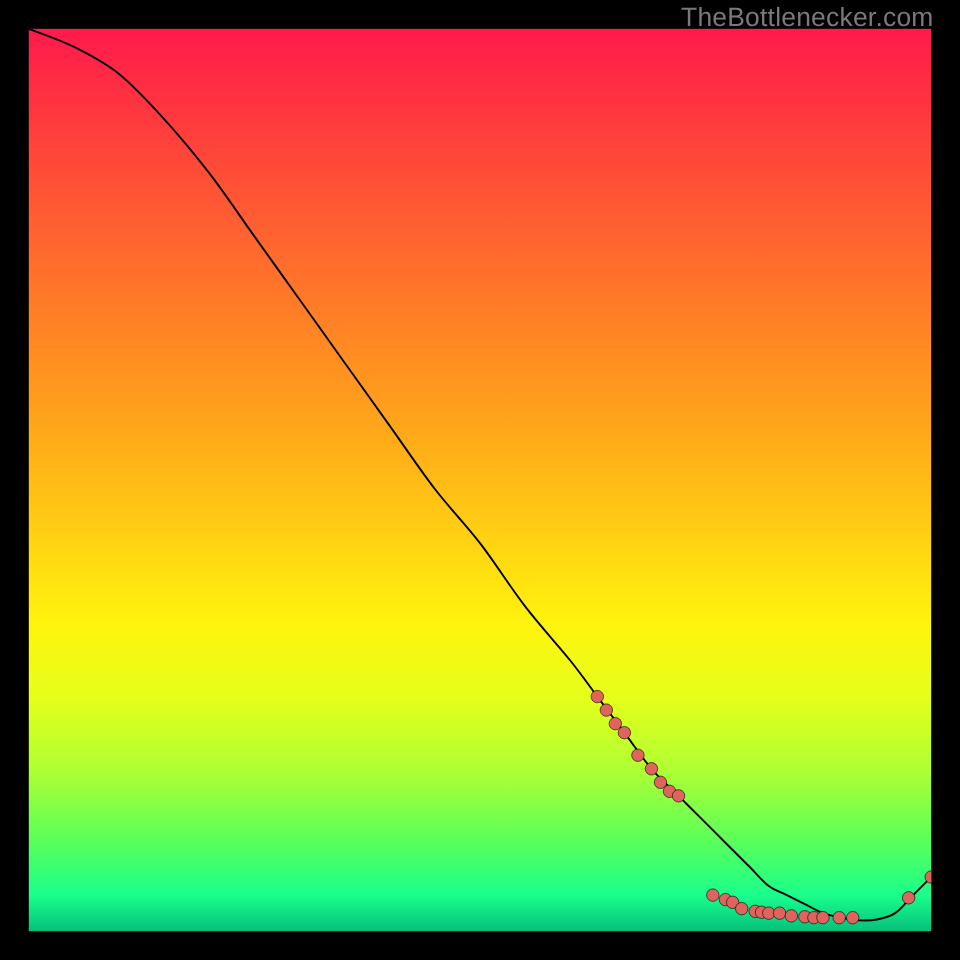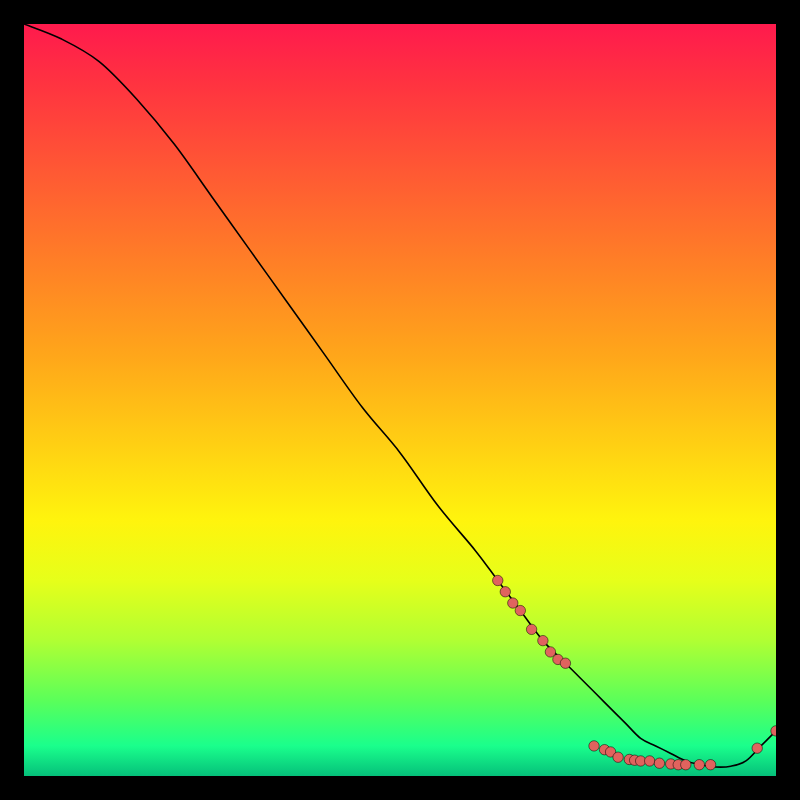--- a/index.html
+++ b/index.html
@@ -63,20 +63,21 @@
   .marker {
     fill: #e0635e;
     stroke: #000;
     stroke-width: 0.5;
   }
 </style>
 </head>
 <body>
 
 <div class="frame">
+  <div class="attribution">TheBottlenecker.com</div>
   <div class="plot">
     <svg class="overlay" viewBox="0 0 752 752" preserveAspectRatio="none">
       <path id="curve-path" class="curve" d="M 0.00 0.00 C 6.27 2.51, 25.07 8.77, 37.60 15.04 C 50.13 21.31, 62.67 27.57, 75.20 37.60 C 87.73 47.63, 100.27 61.41, 112.80 75.20 C 125.33 88.99, 137.87 104.03, 150.40 120.32 C 162.93 136.61, 175.47 155.41, 188.00 172.96 C 200.53 190.51, 213.07 208.05, 225.60 225.60 C 238.13 243.15, 250.67 260.69, 263.20 278.24 C 275.73 295.79, 288.27 313.33, 300.80 330.88 C 313.33 348.43, 325.87 367.23, 338.40 383.52 C 350.93 399.81, 363.47 412.35, 376.00 428.64 C 388.53 444.93, 401.07 464.99, 413.60 481.28 C 426.13 497.57, 441.17 513.87, 451.20 526.40 C 461.23 538.93, 466.24 546.45, 473.76 556.48 C 481.28 566.51, 488.80 576.53, 496.32 586.56 C 503.84 596.59, 511.36 607.87, 518.88 616.64 C 526.40 625.41, 535.17 632.93, 541.44 639.20 C 547.71 645.47, 551.47 649.23, 556.48 654.24 C 561.49 659.25, 566.51 664.27, 571.52 669.28 C 576.53 674.29, 581.55 679.31, 586.56 684.32 C 591.57 689.33, 596.59 694.35, 601.60 699.36 C 606.61 704.37, 611.63 710.64, 616.64 714.40 C 621.65 718.16, 626.67 719.41, 631.68 721.92 C 636.69 724.43, 641.71 726.93, 646.72 729.44 C 651.73 731.95, 656.75 735.08, 661.76 736.96 C 666.77 738.84, 671.79 739.72, 676.80 740.72 C 681.81 741.72, 686.83 742.73, 691.84 742.98 C 696.85 743.23, 701.87 743.23, 706.88 742.22 C 711.89 741.22, 716.91 740.34, 721.92 736.96 C 726.93 733.58, 731.95 726.93, 736.96 721.92 C 741.97 716.91, 749.49 709.39, 752.00 706.88"></path>
       <g id="markers-group">
           <circle class="marker" cx="473.76" cy="556.48" r="5.2"></circle>
           <circle class="marker" cx="481.28" cy="567.76" r="5.2"></circle>
           <circle class="marker" cx="488.80" cy="579.04" r="5.2"></circle>
           <circle class="marker" cx="496.32" cy="586.56" r="5.2"></circle>
           <circle class="marker" cx="507.60" cy="605.36" r="5.2"></circle>
           <circle class="marker" cx="518.88" cy="616.64" r="5.2"></circle>

